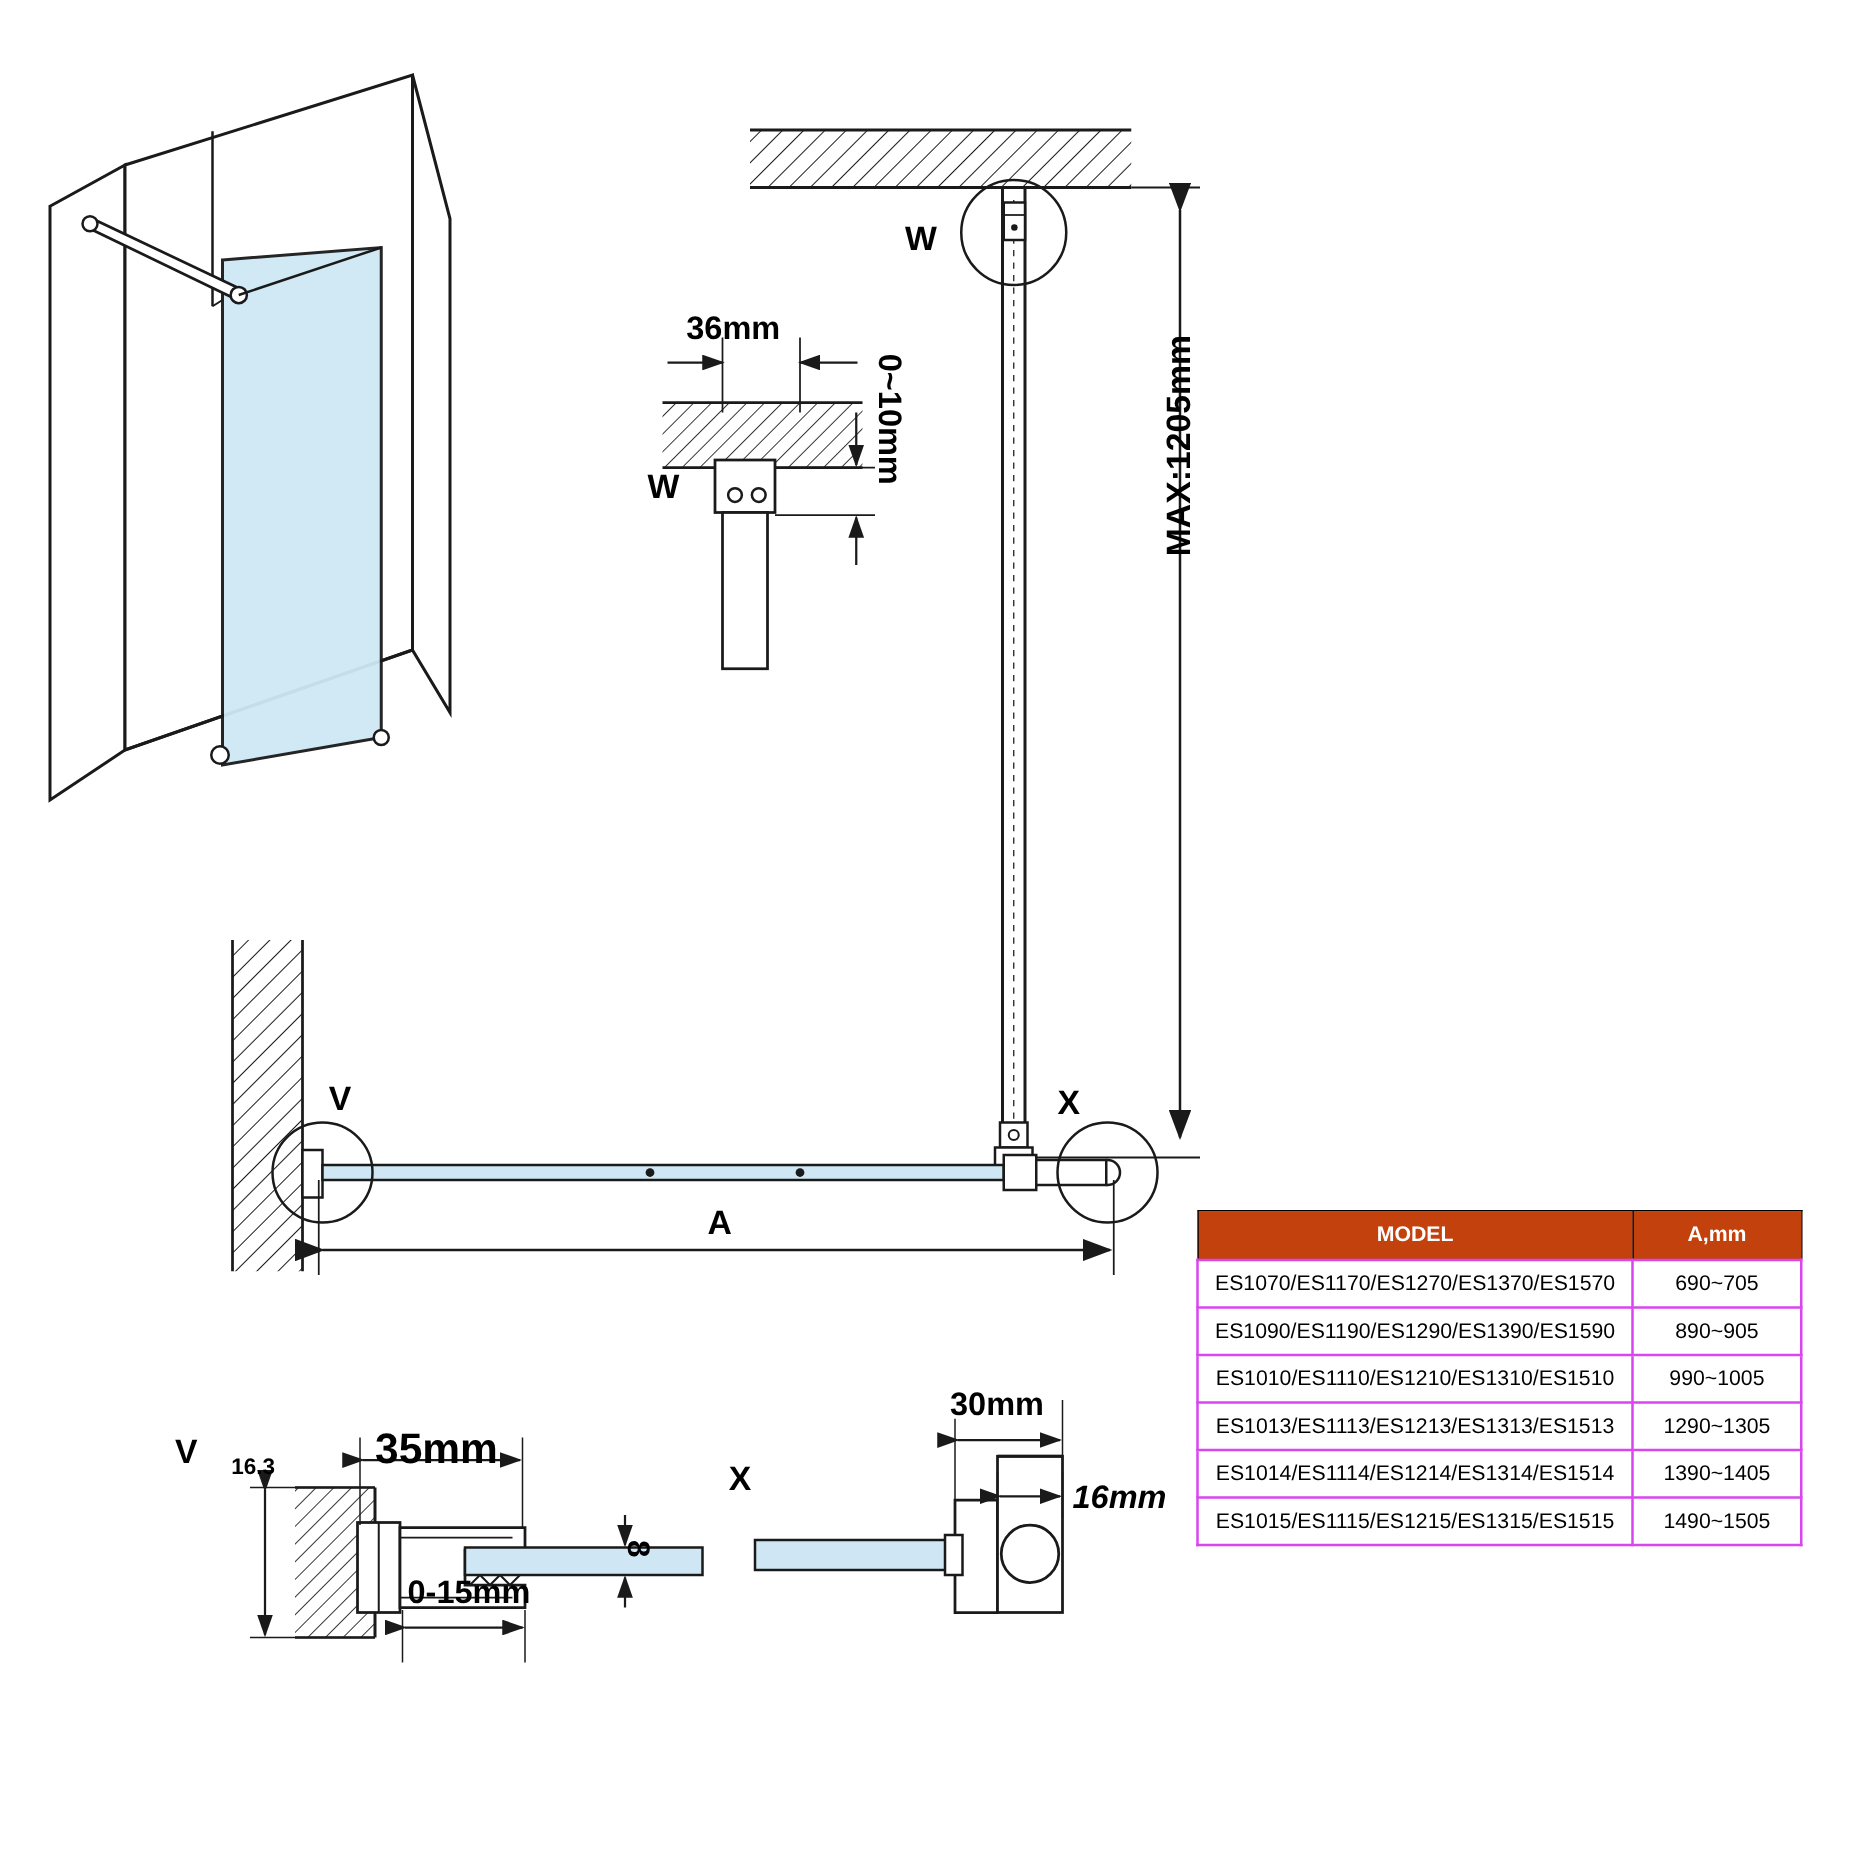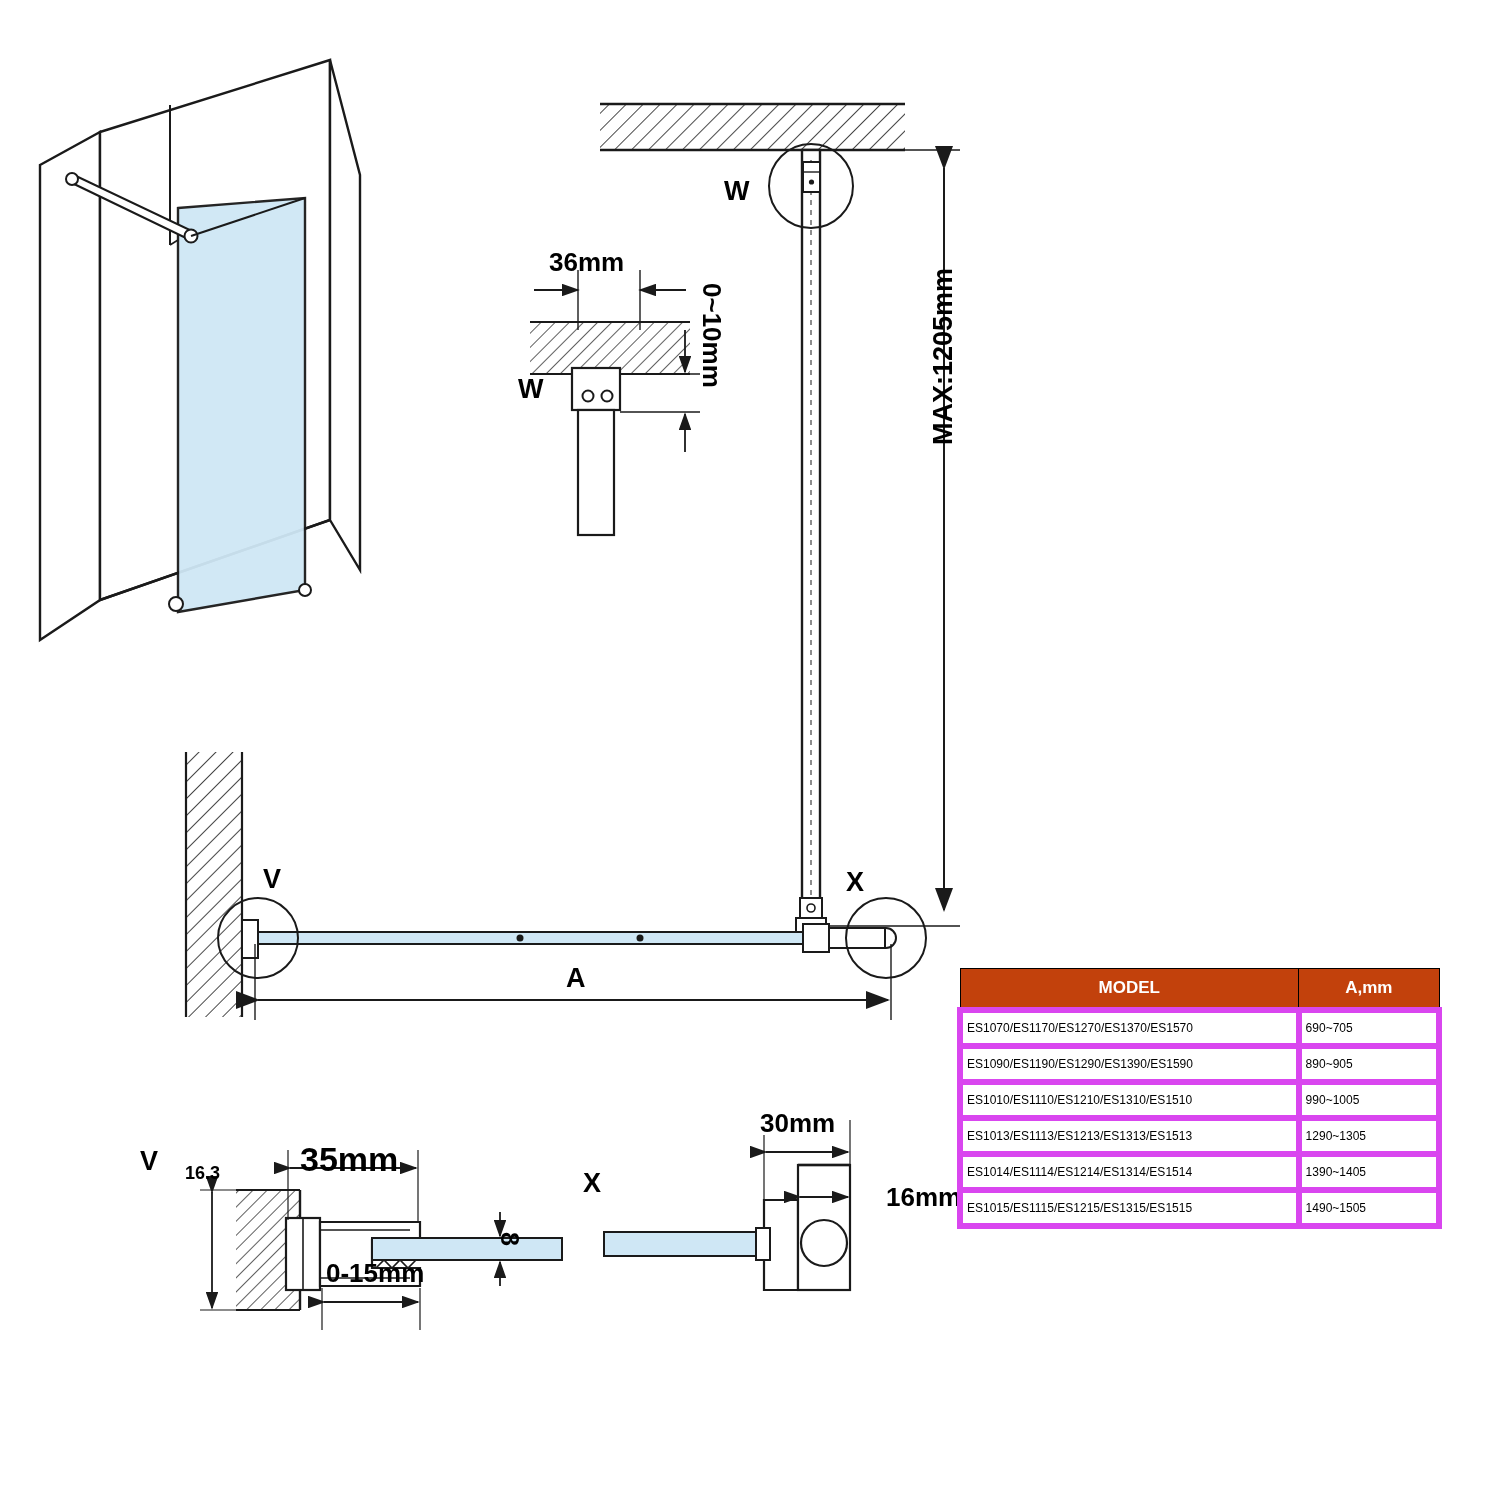--- a/index.html
+++ b/index.html
@@ -4,21 +4,21 @@
 <style>
   html,body{margin:0;padding:0;background:#fff;}
   body{width:1500px;height:1500px;position:relative;font-family:"Liberation Sans",sans-serif;color:#000;overflow:hidden;}
   .stage{position:absolute;left:0;top:0;width:1500px;height:1500px;}
   svg{position:absolute;left:0;top:0;}
   .lbl{position:absolute;font-weight:bold;white-space:nowrap;}
   .rot90{transform-origin:left top;}
   
   #spec-table{position:absolute;left:957px;top:968px;width:485px;border-collapse:collapse;font-size:15px;}
   #spec-table th{background:#c2410c;color:#fff;font-size:17px;font-weight:bold;padding:9px 4px;border:1px solid #000;text-align:center;}
-  #spec-table td{border:6px solid #d946ef;padding:8px 4px;font-size:12px;}
+  #spec-table td{border:2px solid #d946ef;padding:8px 4px;text-align:center;font-size:17px;}
   #spec-table td.model{width:345px;}
   #spec-table td.amm{width:140px;}
 </style>
 </head>
 <body>
 
 <div class="stage">
 
 <svg width="1500" height="1500" viewBox="0 0 1500 1500">
   <defs>
@@ -197,21 +197,21 @@
 <div class="lbl" style="left:263px;top:864px;font-size:27px;">V</div>
 <div class="lbl" style="left:566px;top:963px;font-size:27px;">A</div>
 
 <div class="lbl" style="left:140px;top:1146px;font-size:27px;">V</div>
 <div class="lbl" style="left:185px;top:1163px;font-size:18px;">16.3</div>
 <div class="lbl" style="left:300px;top:1140px;font-size:34px;">35mm</div>
 <div class="lbl rot90" style="left:524px;top:1232px;font-size:25px;transform:rotate(90deg);transform-origin:left top;">8</div>
 <div class="lbl" style="left:326px;top:1258px;font-size:26px;">0-15mm</div>
 <div class="lbl" style="left:583px;top:1168px;font-size:27px;">X</div>
 <div class="lbl" style="left:760px;top:1108px;font-size:26px;">30mm</div>
-<div class="lbl" style="left:886px;top:1182px;font-size:26px;">16mm</div>
+<div class="lbl" style="left:858px;top:1182px;font-size:26px;font-style:italic;">16mm</div>
 
 <table id="spec-table">
   <thead>
     <tr>
       <th>MODEL</th>
       <th>A,mm</th>
     </tr>
   </thead>
   <tbody id="spec-body">
         <tr>

